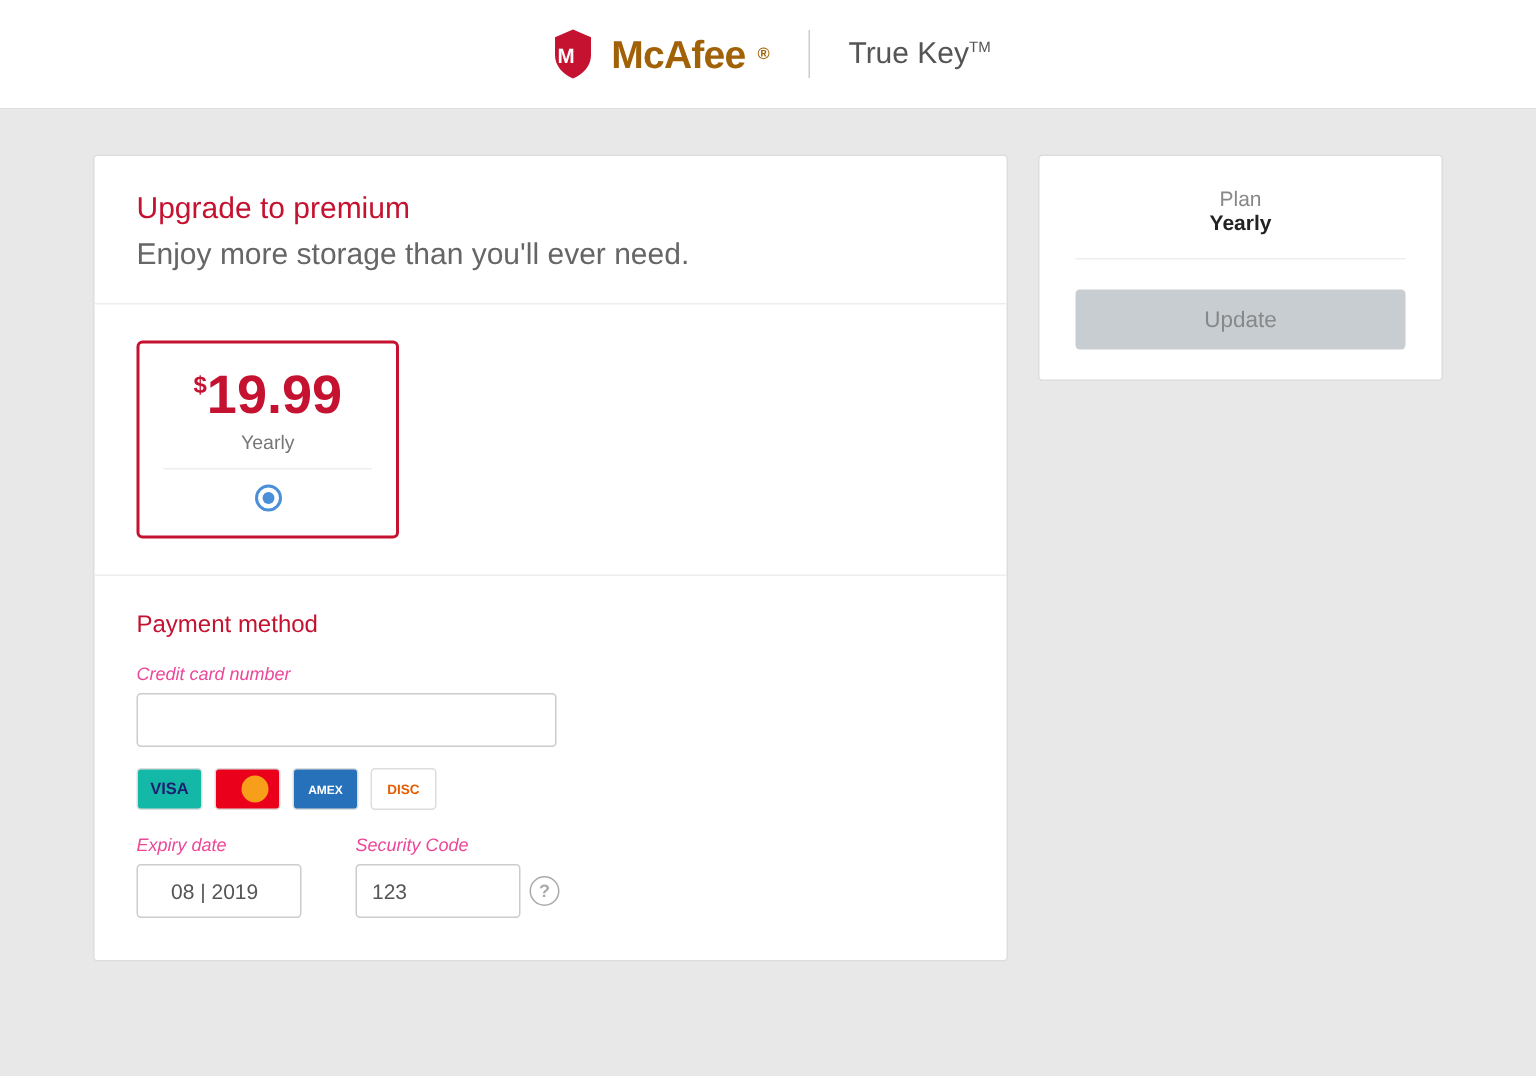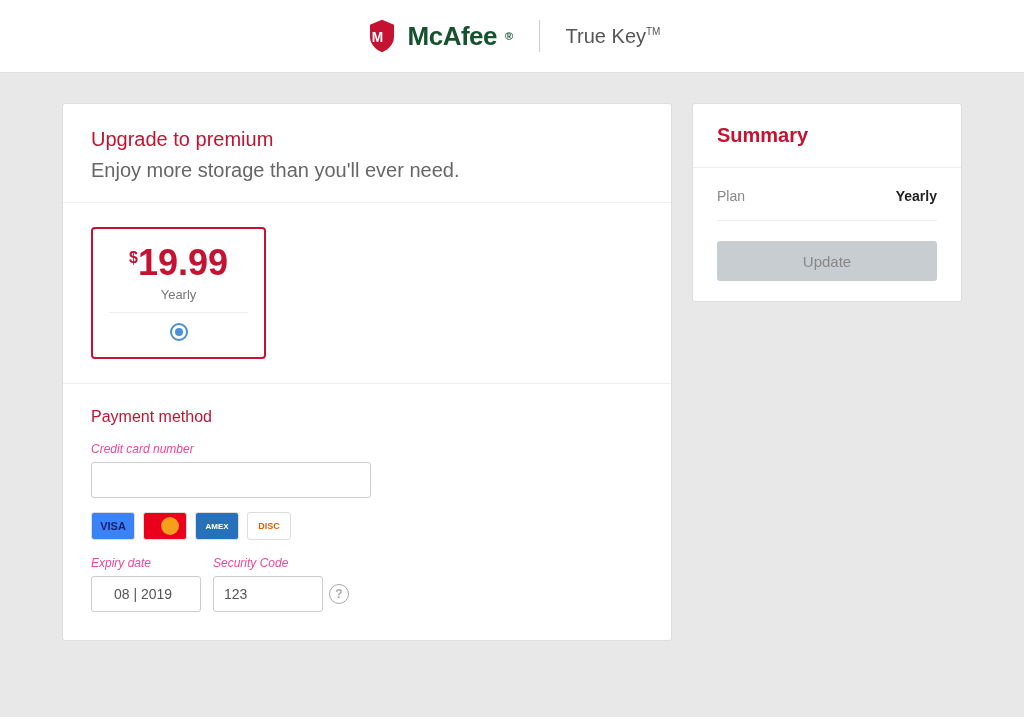--- a/index.html
+++ b/index.html
@@ -29,21 +29,21 @@
       align-items: center;
       gap: 8px;
     }
     .mcafee-shield {
       width: 36px;
       height: 36px;
     }
     .mcafee-text {
       font-size: 26px;
       font-weight: bold;
-      color: #14532d;
+      color: #a16207;
       letter-spacing: -0.5px;
     }
     .logo-divider {
       width: 1px;
       height: 32px;
       background: #ccc;
       margin: 0 14px;
     }
     .truekey-text {
       font-size: 20px;
@@ -186,21 +186,21 @@
       gap: 8px;
       margin-top: 10px;
       margin-bottom: 16px;
       align-items: center;
     }
     .card-icon {
       width: 44px;
       height: 28px;
       border: 1px solid #ddd;
       border-radius: 3px;
-      background: #3b82f6;
+      background: #14b8a6;
       display: flex;
       align-items: center;
       justify-content: center;
       font-size: 9px;
       font-weight: bold;
       color: #555;
     }
     .card-icon.visa { color: #1a1f71; font-size: 11px; font-weight: 900; }
     .card-icon.mastercard { background: #eb001b; }
     .card-icon.amex { background: #2671b9; color: #fff; font-size: 8px; }
@@ -218,21 +218,21 @@
     .mc-circle-right {
       width: 18px;
       height: 18px;
       border-radius: 50%;
       background: #f79e1b;
       margin-left: -8px;
     }
 
     .expiry-security-row {
       display: flex;
-      gap: 12px;
+      gap: 36px;
     }
     .expiry-group, .security-group {
       display: flex;
       flex-direction: column;
     }
     .small-input {
       width: 110px;
       height: 36px;
       border: 1px solid #ccc;
       border-radius: 3px;
@@ -288,20 +288,21 @@
       color: #c41230;
     }
     .summary-body {
       padding: 20px 24px;
     }
     .summary-row {
       display: flex;
       justify-content: space-between;
       align-items: center;
       margin-bottom: 14px;
+      flex-direction: column;
     }
     .summary-key {
       font-size: 14px;
       color: #888;
     }
     .summary-value {
       font-size: 14px;
       color: #222;
       font-weight: bold;
     }
@@ -400,23 +401,20 @@
             <input class="security-input" type="text" value="123" style="">
             <div class="help-icon">?</div>
           </div>
         </div>
       </div>
     </div>
 
   </div>
 
   <div class="right-panel">
-    <div class="summary-header">
-      <div class="summary-title">Summary</div>
-    </div>
     <div class="summary-body">
       <div class="summary-row">
         <span class="summary-key">Plan</span>
         <span class="summary-value">Yearly</span>
       </div>
       <hr class="summary-divider">
       <button class="update-btn">Update</button>
     </div>
   </div>
 

